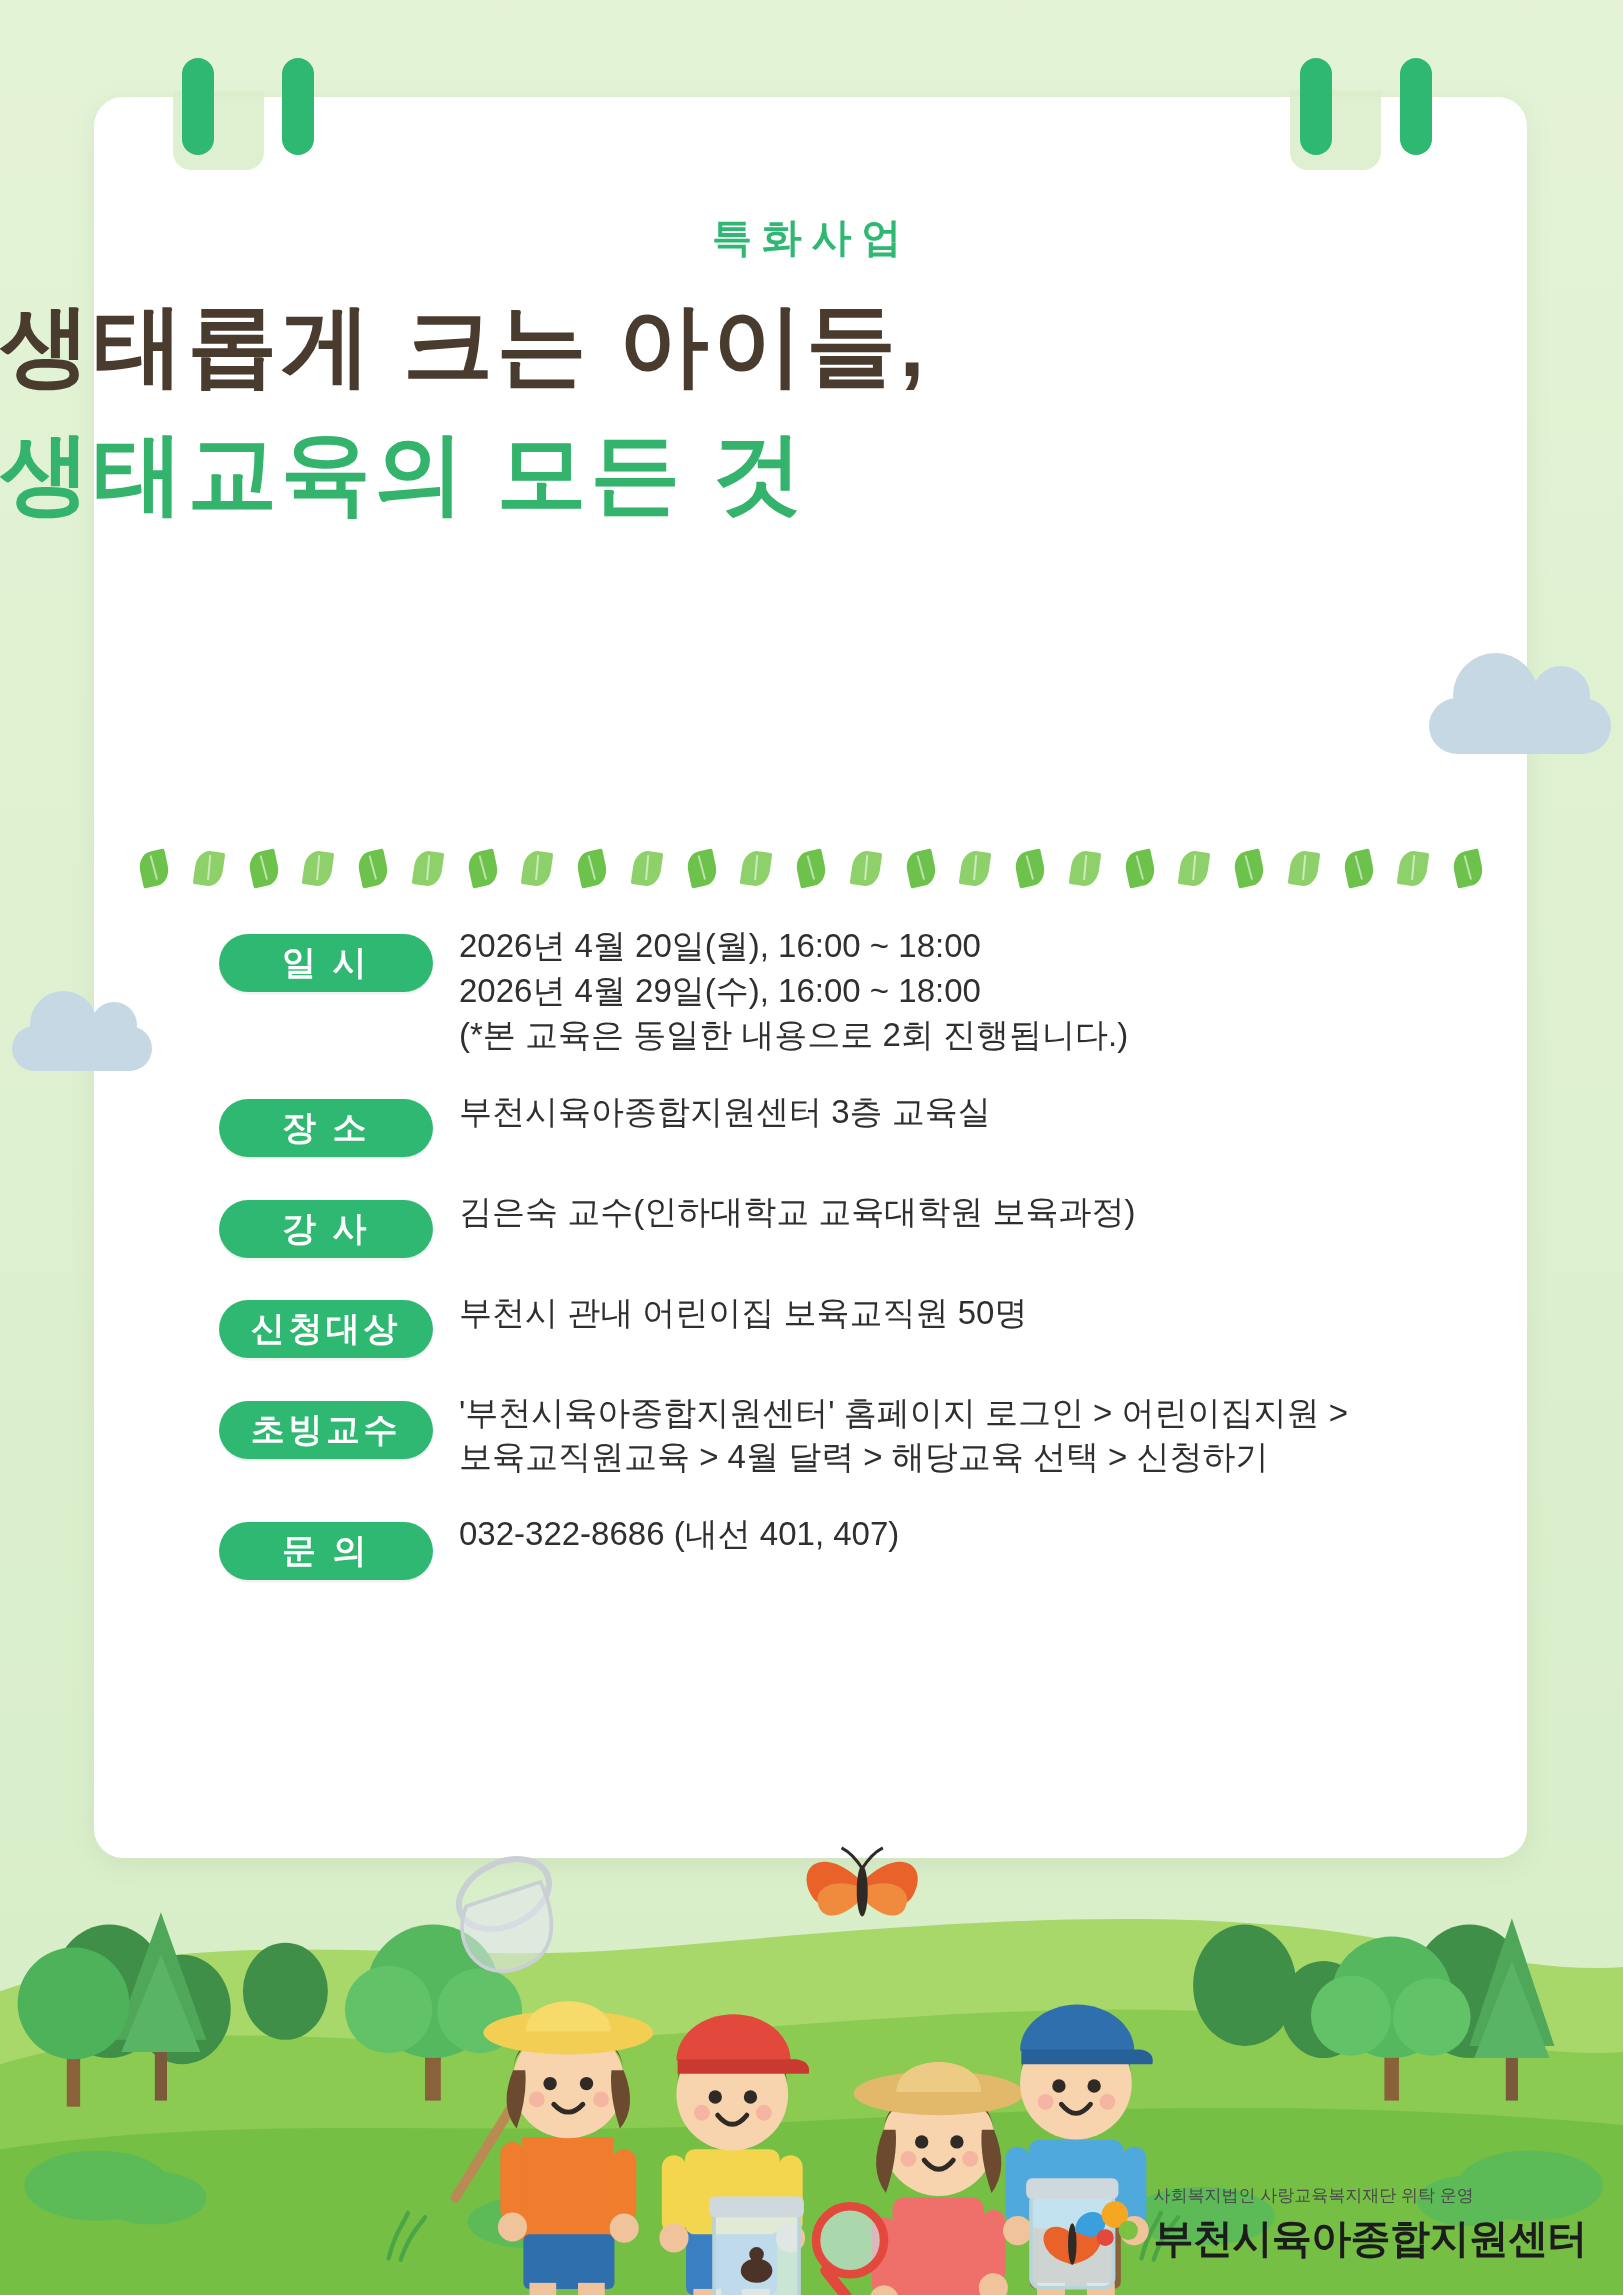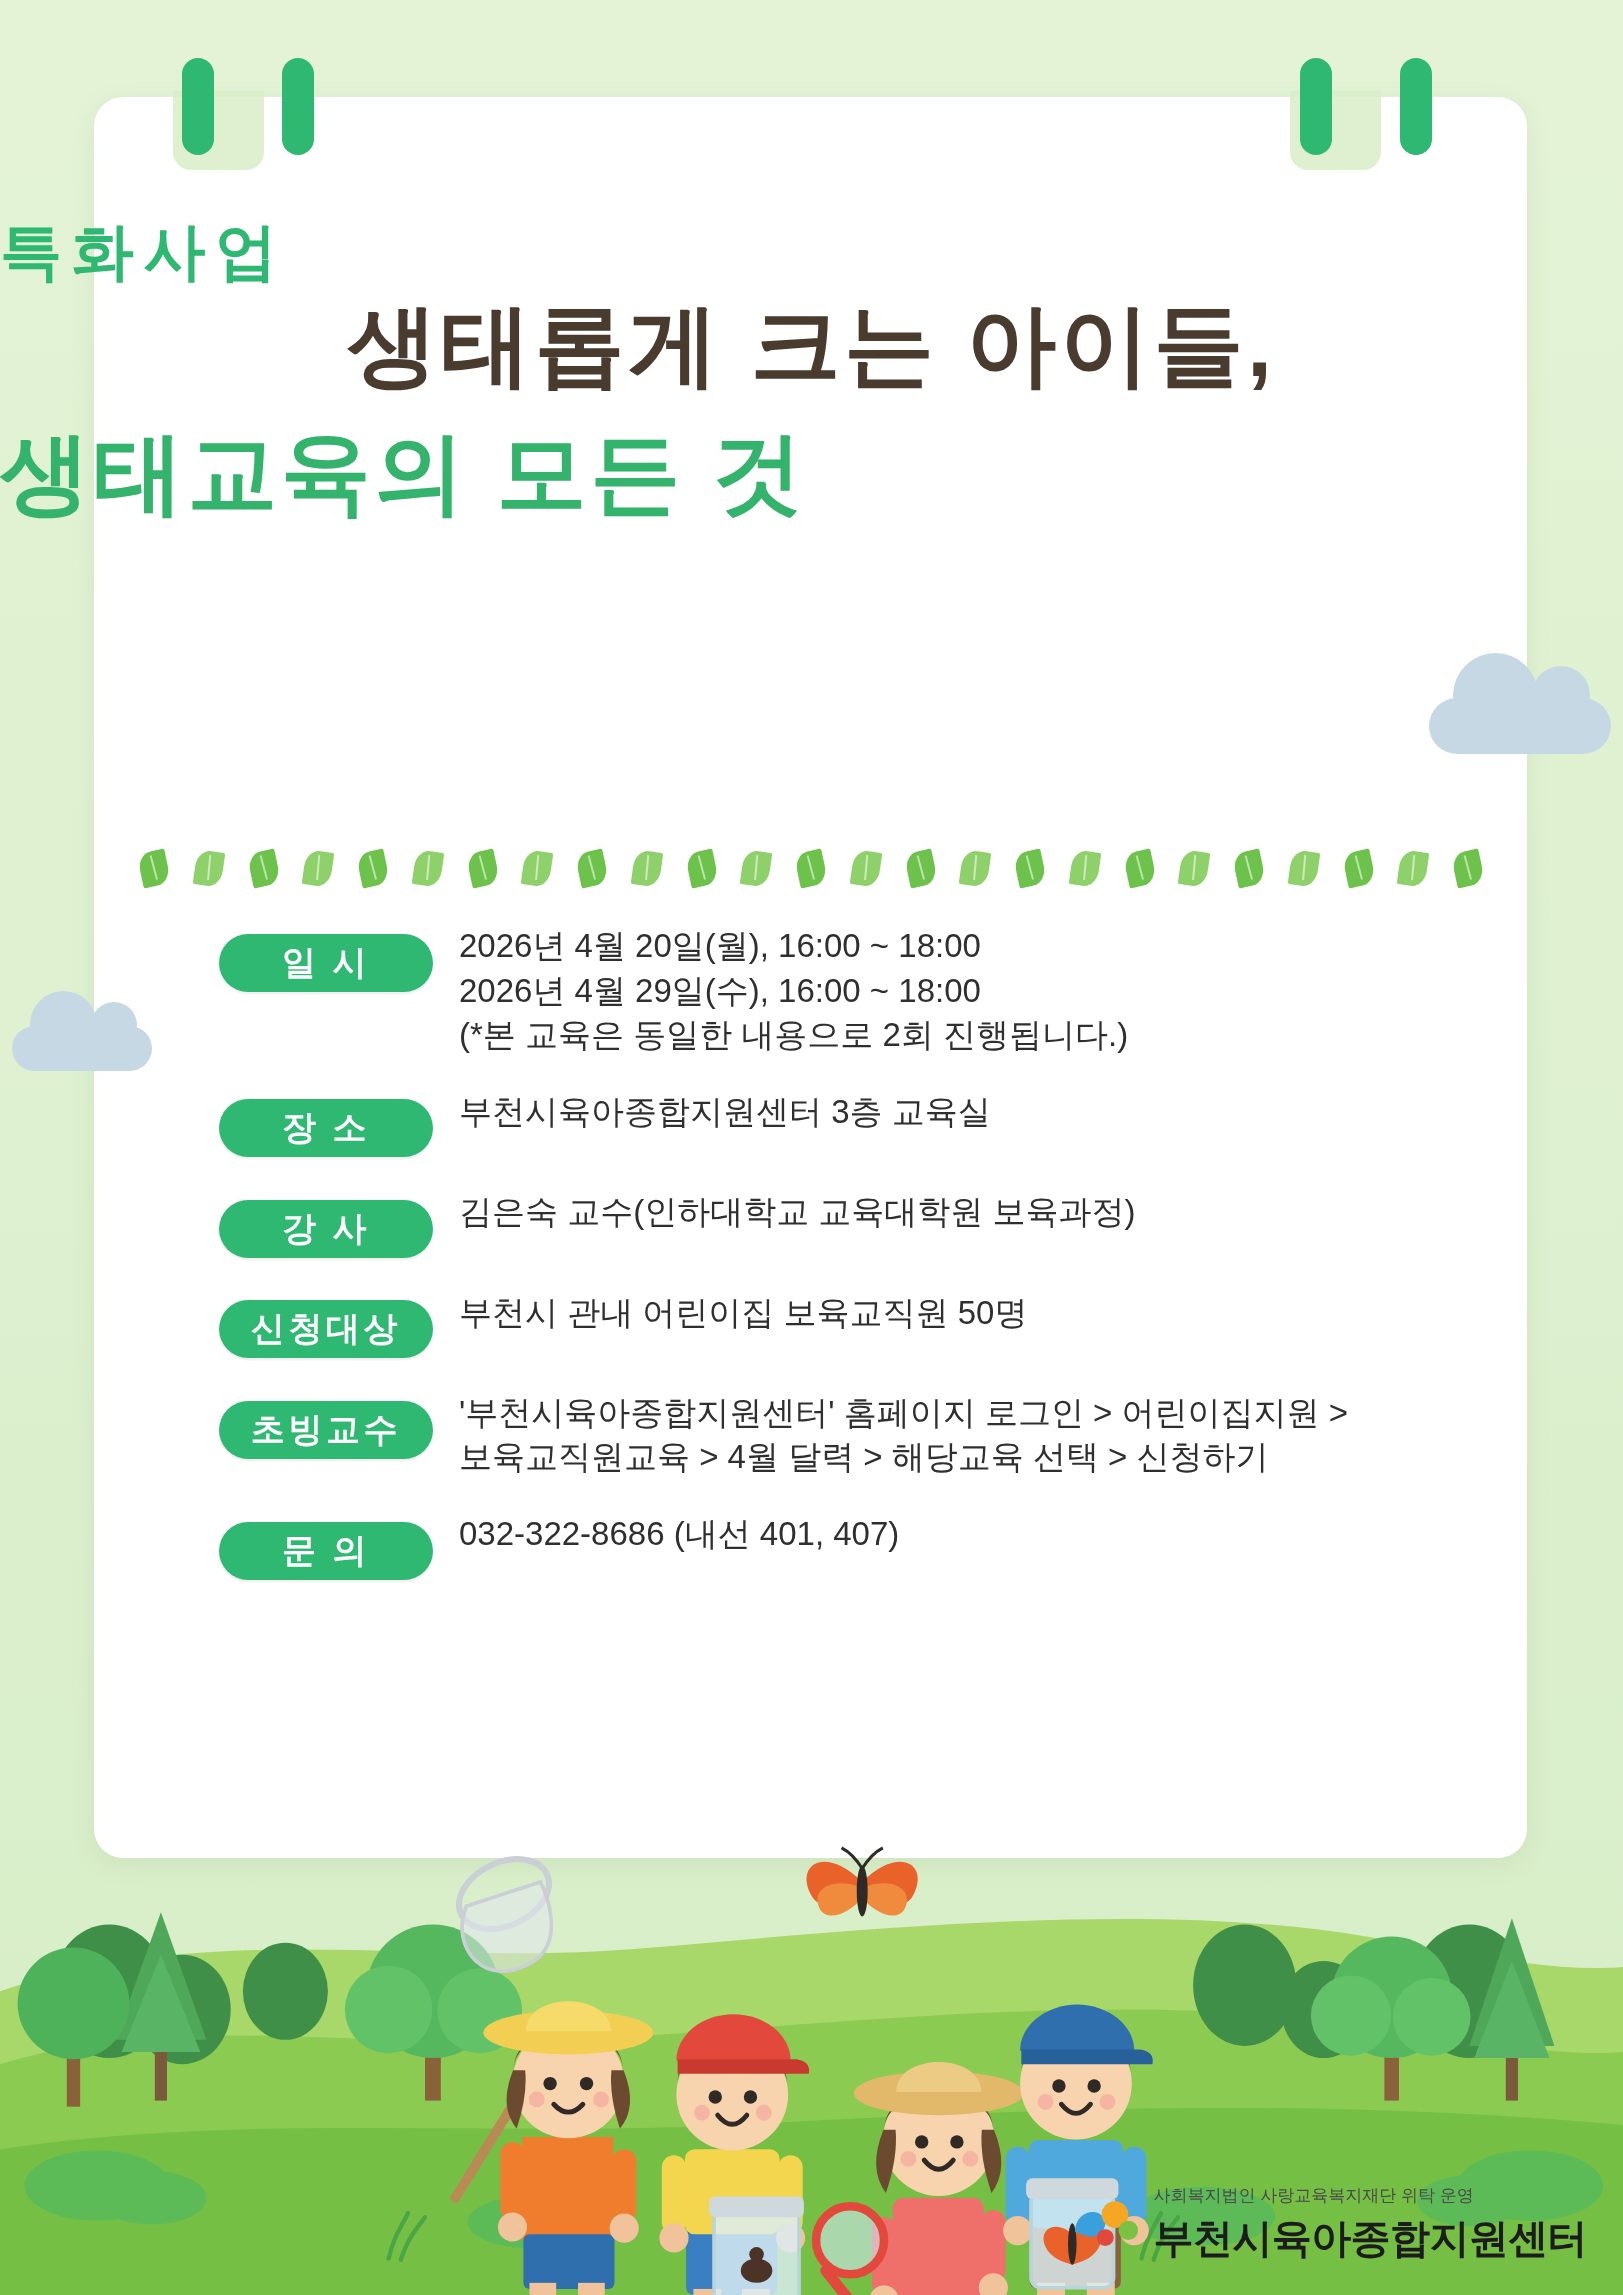--- a/index.html
+++ b/index.html
@@ -91,31 +91,32 @@
   }
   .cloud-l::after {
     width: 46px; height: 46px; left: 79px; top: -24px; background: #c6d8e4;
   }
 
   
   .kicker {
     position: absolute;
     top: 210px;
     left: 0; right: 0;
-    font-size: 62px;
+    text-align: center;
+    font-size: 40px;
     font-weight: bold;
     color: #2eb872;
     letter-spacing: 9.7px;
     z-index: 5;
   }
   .title1 {
     position: absolute;
     top: 285px;
     left: 0; right: 0;
-    text-align: center;
+    text-align: left;
     font-size: 90px;
     font-weight: bold;
     color: #4a3b2f;
     letter-spacing: 3.6px;
     z-index: 5;
     white-space: nowrap;
   }
   .title2 {
     position: absolute;
     top: 413px;

